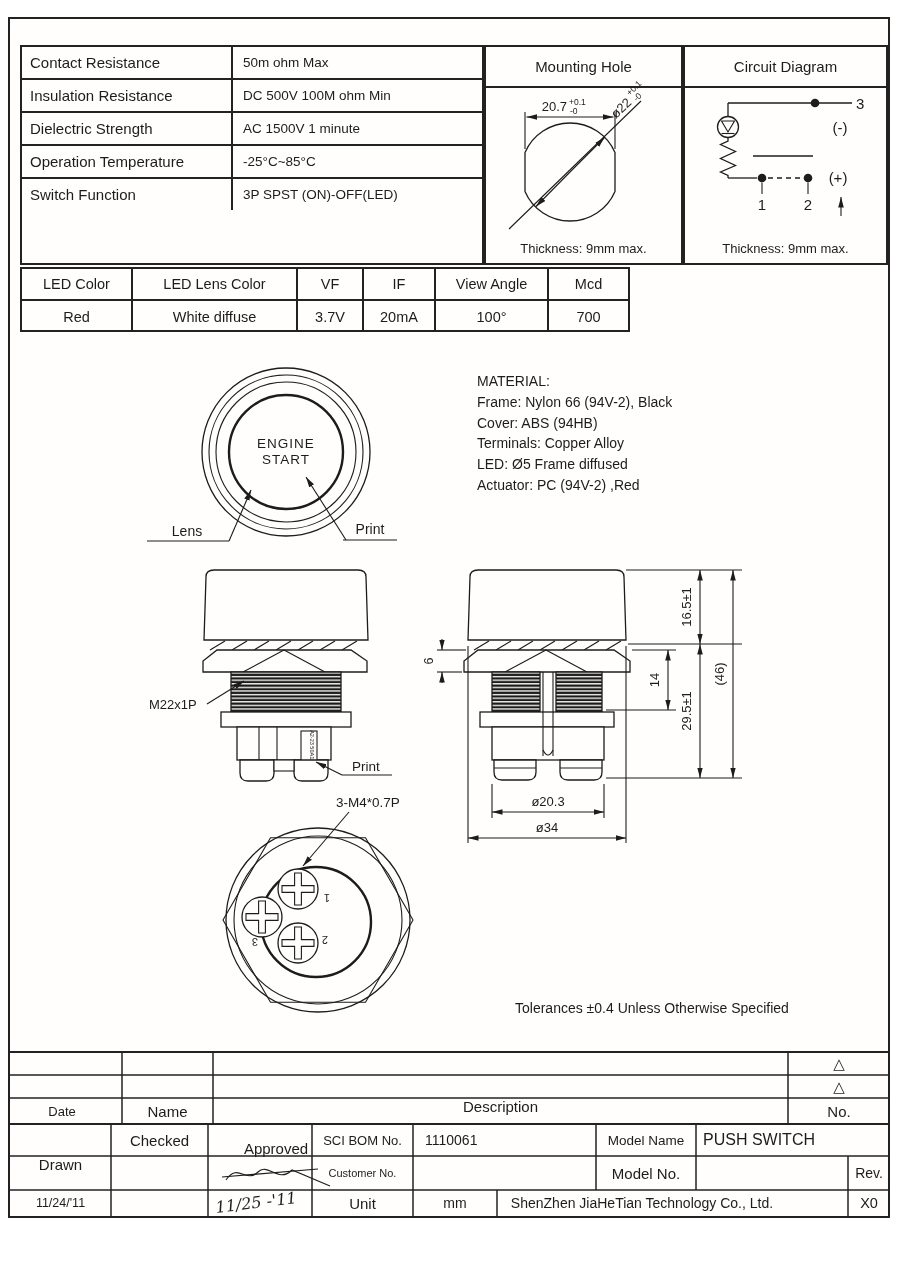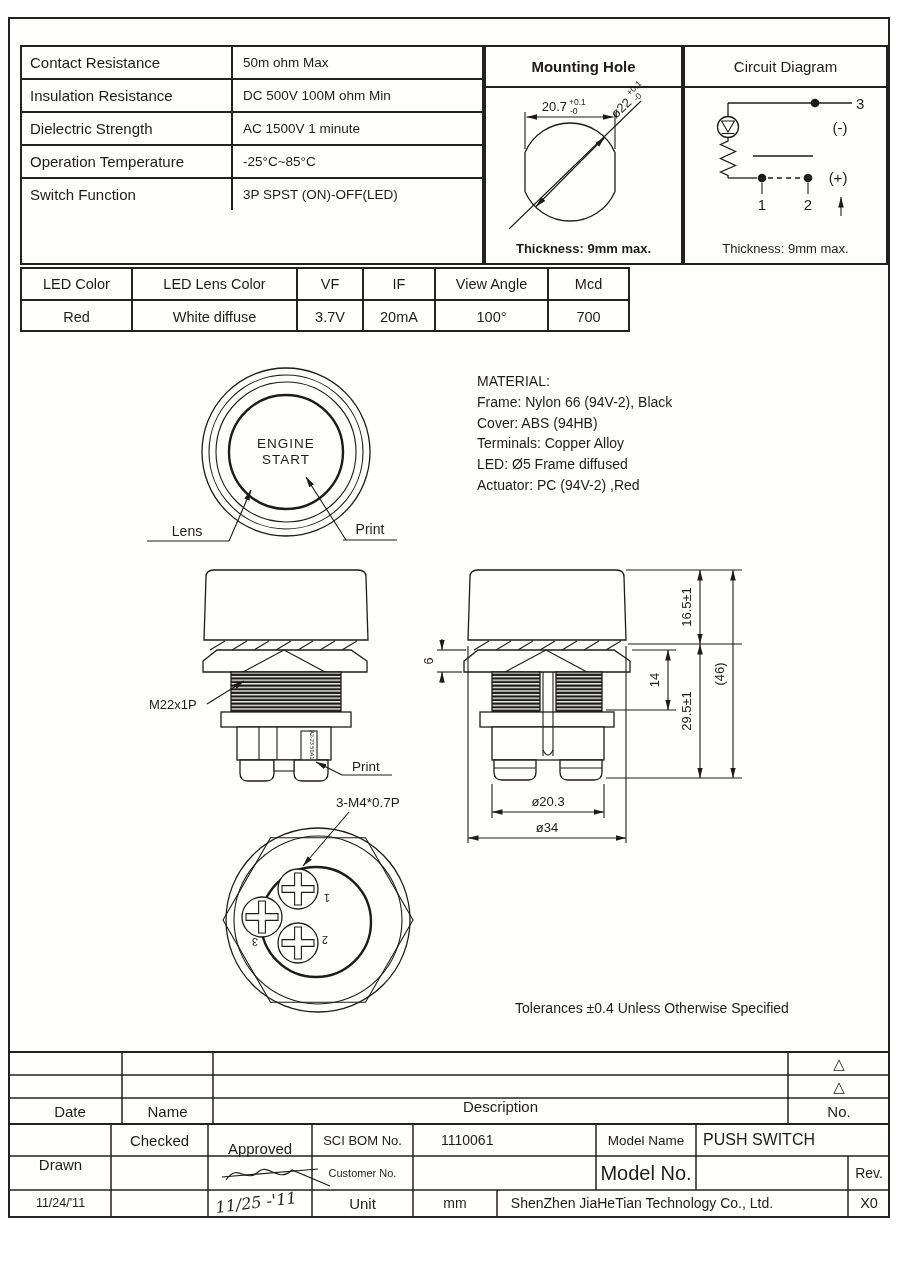--- a/index.html
+++ b/index.html
@@ -55,21 +55,21 @@
   <div class="spec-row" style="height:33px">
     <div class="spec-label">Operation Temperature</div>
     <div class="spec-value">-25°C~85°C</div>
   </div>
   <div class="spec-row" style="height:31px">
     <div class="spec-label">Switch Function</div>
     <div class="spec-value">3P SPST (ON)-OFF(LED)</div>
   </div>
 </div>
 
-<div class="abs panel" style="left:484px;top:45px;width:199px;height:220px;font-weight:bold;">
+<div class="abs panel" style="left:484px;top:45px;width:199px;height:220px;">
   <div class="panel-head">Mounting Hole</div>
   <div class="thick-note">Thickness: 9mm max.</div>
 </div>
 
 <div class="abs panel" style="left:683px;top:45px;width:205px;height:220px;">
   <div class="panel-head">Circuit Diagram</div>
   <div class="thick-note">Thickness: 9mm max.</div>
 </div>
 
 <div class="abs led">
@@ -300,32 +300,32 @@
     <line x1="848" y1="1156" x2="848" y2="1216" stroke-width="1.5"></line>
   </g>
   <g>
     <path class="thin" d="M226,1180 C238,1162 246,1184 258,1172 C268,1162 278,1184 292,1170 L330,1186"></path>
     <path class="thin" d="M222,1177 L318,1169"></path>
   </g>
 </svg>
 
 <div class="cell" style="left:788px;top:1052px;width:102px;height:23px;font-size:15px;">△</div>
 <div class="cell" style="left:788px;top:1075px;width:102px;height:23px;font-size:15px;">△</div>
-<div class="cell" style="left:14px;top:1098px;width:112px;height:26px;font-size:15px;">Date</div>
+<div class="cell" style="left:6px;top:1098px;width:112px;height:26px;font-size:13px;">Date</div>
 <div class="cell" style="left:122px;top:1098px;width:91px;height:26px;font-size:15px;">Name</div>
 <div class="cell" style="left:213px;top:1098px;width:575px;height:16px;font-size:15px;">Description</div>
 <div class="cell" style="left:788px;top:1098px;width:102px;height:26px;font-size:15px;">No.</div>
 <div class="cell" style="left:10px;top:1148px;width:101px;height:32px;font-size:15px;">Drawn</div>
 <div class="cell" style="left:111px;top:1124px;width:97px;height:32px;font-size:15px;">Checked</div>
-<div class="cell" style="left:208px;top:1124px;width:104px;height:48px;font-size:15px;">Approved</div>
+<div class="cell" style="left:224px;top:1124px;width:104px;height:48px;font-size:15px;">Approved</div>
 <div class="cell" style="left:312px;top:1124px;width:101px;height:32px;font-size:13px;">SCI BOM No.</div>
-<div class="cell" style="left:413px;top:1124px;width:183px;height:32px;font-size:14px;justify-content:flex-start;padding-left:28px;">1110061</div>
+<div class="cell" style="left:413px;top:1124px;width:183px;height:32px;font-size:14px;justify-content:flex-start;padding-left:12px;">1110061</div>
 <div class="cell" style="left:596px;top:1124px;width:100px;height:32px;font-size:13.5px;">Model Name</div>
 <div class="cell" style="left:696px;top:1124px;width:194px;height:32px;font-size:16px;justify-content:flex-start;padding-left:7px;">PUSH SWITCH</div>
 <div class="cell" style="left:312px;top:1156px;width:101px;height:34px;font-size:11px;">Customer No.</div>
-<div class="cell" style="left:596px;top:1156px;width:100px;height:34px;font-size:20px;">Model No.</div>
+<div class="cell" style="left:596px;top:1156px;width:100px;height:34px;font-size:15px;">Model No.</div>
 <div class="cell" style="left:848px;top:1156px;width:42px;height:34px;font-size:14px;">Rev.</div>
 <div class="cell" style="left:848px;top:1190px;width:42px;height:26px;font-size:14.5px;">X0</div>
 <div class="cell" style="left:10px;top:1190px;width:101px;height:26px;font-size:12.5px;">11/24/'11</div>
 <div class="cell sig-date" style="left:200px;top:1188px;width:112px;height:28px;">11/25 -'11</div>
 <div class="cell" style="left:312px;top:1190px;width:101px;height:26px;font-size:15px;">Unit</div>
 <div class="cell" style="left:413px;top:1190px;width:84px;height:26px;font-size:14px;">mm</div>
 <div class="cell" style="left:497px;top:1190px;width:290px;height:26px;font-size:14px;">ShenZhen JiaHeTian Technology Co., Ltd.</div>
 
 </body></html>

